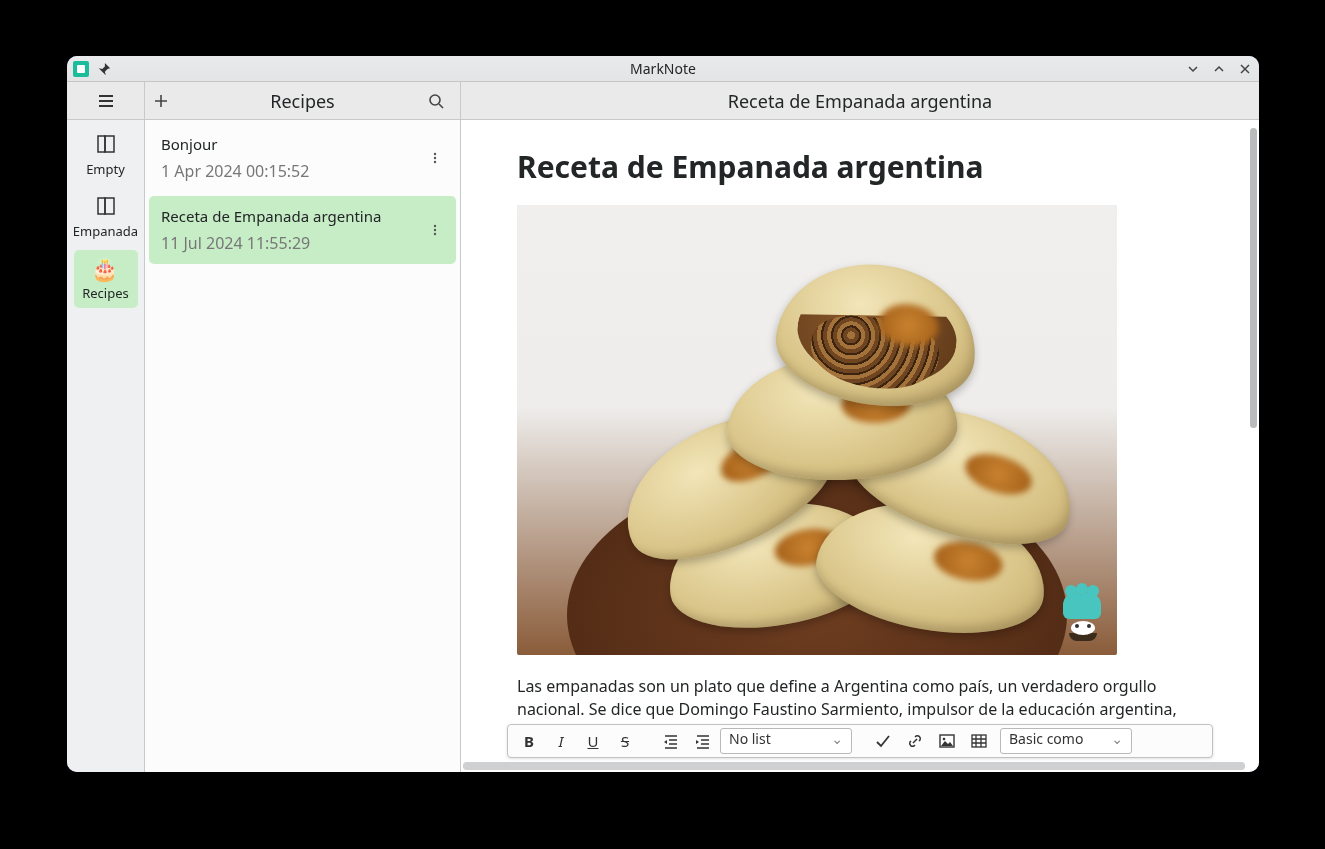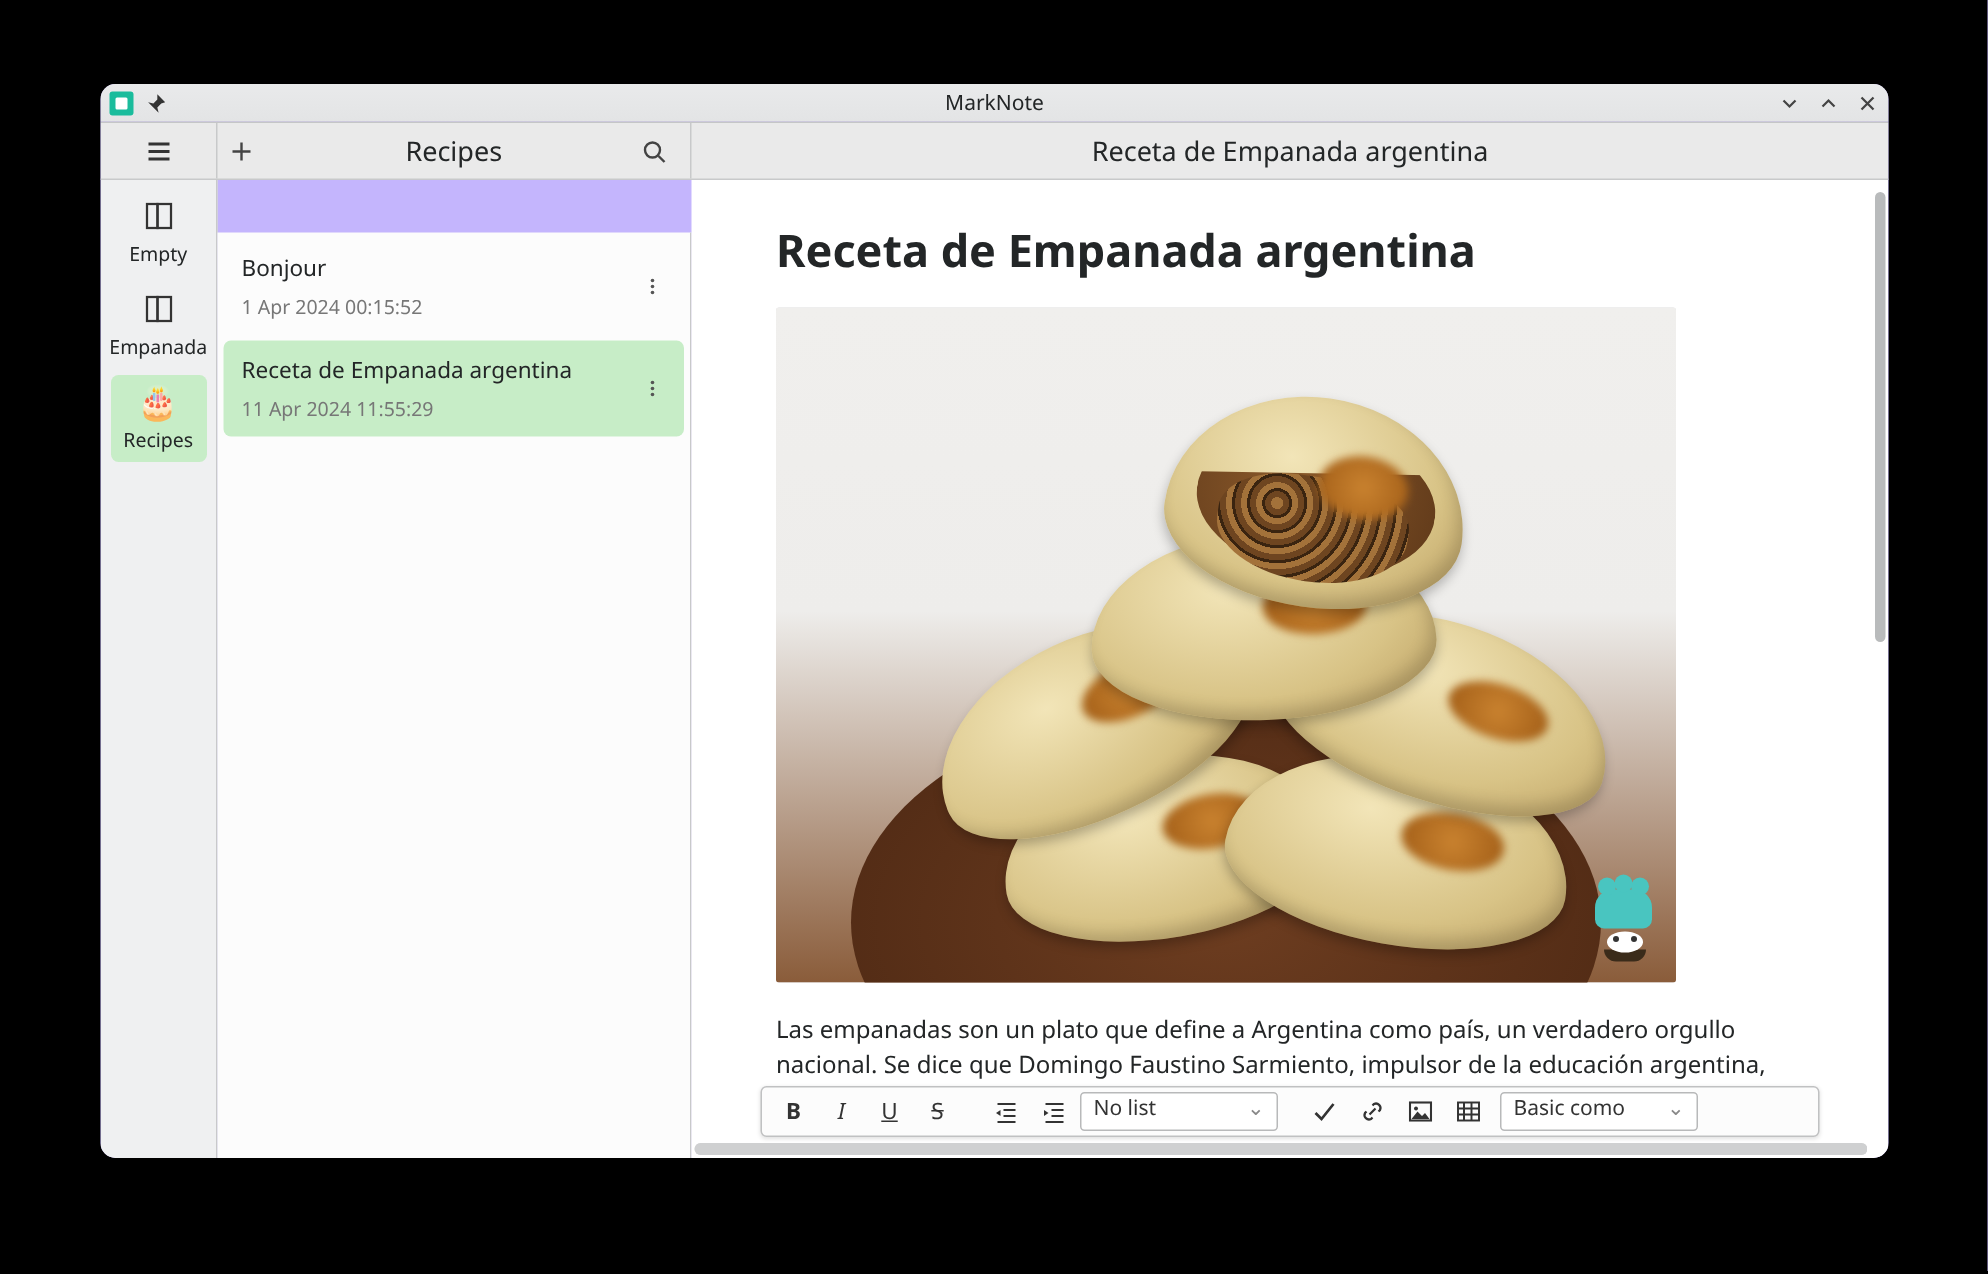--- a/index.html
+++ b/index.html
@@ -75,29 +75,29 @@
   }
   .cat {
     width: 64px; border-radius:5px;padding:6px 2px;
     display:flex;flex-direction:column;align-items:center;gap:4px;cursor:pointer;
   }
   .cat.selected{background:#c7edc7;}
   .cat .cicon{width:24px;height:24px;display:flex;align-items:center;justify-content:center;}
   .cat .clabel{font-size:13px;color:#232627;}
   .notes-list {
     width: 316px; background:#fcfcfc;border-right:1px solid #c8c9ca;
-    padding:4px;display:flex;flex-direction:column;gap:4px;margin-top:35px;
+    padding:4px;display:flex;flex-direction:column;gap:4px;
   }
   .note-item {
     border-radius:5px;padding:10px 12px;display:flex;align-items:center;gap:8px;cursor:pointer;
   }
   .note-item.selected{background:#c7edc7;}
   .note-item .ntext{flex:1;display:flex;flex-direction:column;gap:6px;}
   .note-item .ntitle{font-size:15px;color:#232627;}
-  .note-item .ndate{font-size:13px;color:#777;}
+  .note-item .ndate{font-size:16px;color:#777;}
   .note-item .nmore{width:18px;color:#555;display:flex;align-items:center;justify-content:center;}
   .editor {
     flex:1;background:#fff;position:relative;display:flex;flex-direction:column;
   }
   .editor-content{
     flex:1;overflow:auto;padding:26px 56px 70px 56px;
   }
   .editor-content h1{font-size:30px;font-weight:700;color:#232627;margin-bottom:18px;}
   .photo{
     width:600px;height:450px;background:#ddd;border-radius:2px;margin-bottom:20px;
@@ -235,21 +235,21 @@
             <svg width="14" height="14" viewBox="0 0 14 14">
               <circle cx="7" cy="3" r="1.2" fill="#555"></circle>
               <circle cx="7" cy="7" r="1.2" fill="#555"></circle>
               <circle cx="7" cy="11" r="1.2" fill="#555"></circle>
             </svg>
           </div>
         </div>
         <div class="note-item selected">
           <div class="ntext">
             <div class="ntitle">Receta de Empanada argentina</div>
-            <div class="ndate">11 Apr 2024 11:55:29</div>
+            <div class="ndate">11 Jul 2024 11:55:29</div>
           </div>
           <div class="nmore">
             <svg width="14" height="14" viewBox="0 0 14 14">
               <circle cx="7" cy="3" r="1.2" fill="#555"></circle>
               <circle cx="7" cy="7" r="1.2" fill="#555"></circle>
               <circle cx="7" cy="11" r="1.2" fill="#555"></circle>
             </svg>
           </div>
         </div>
       </div>

